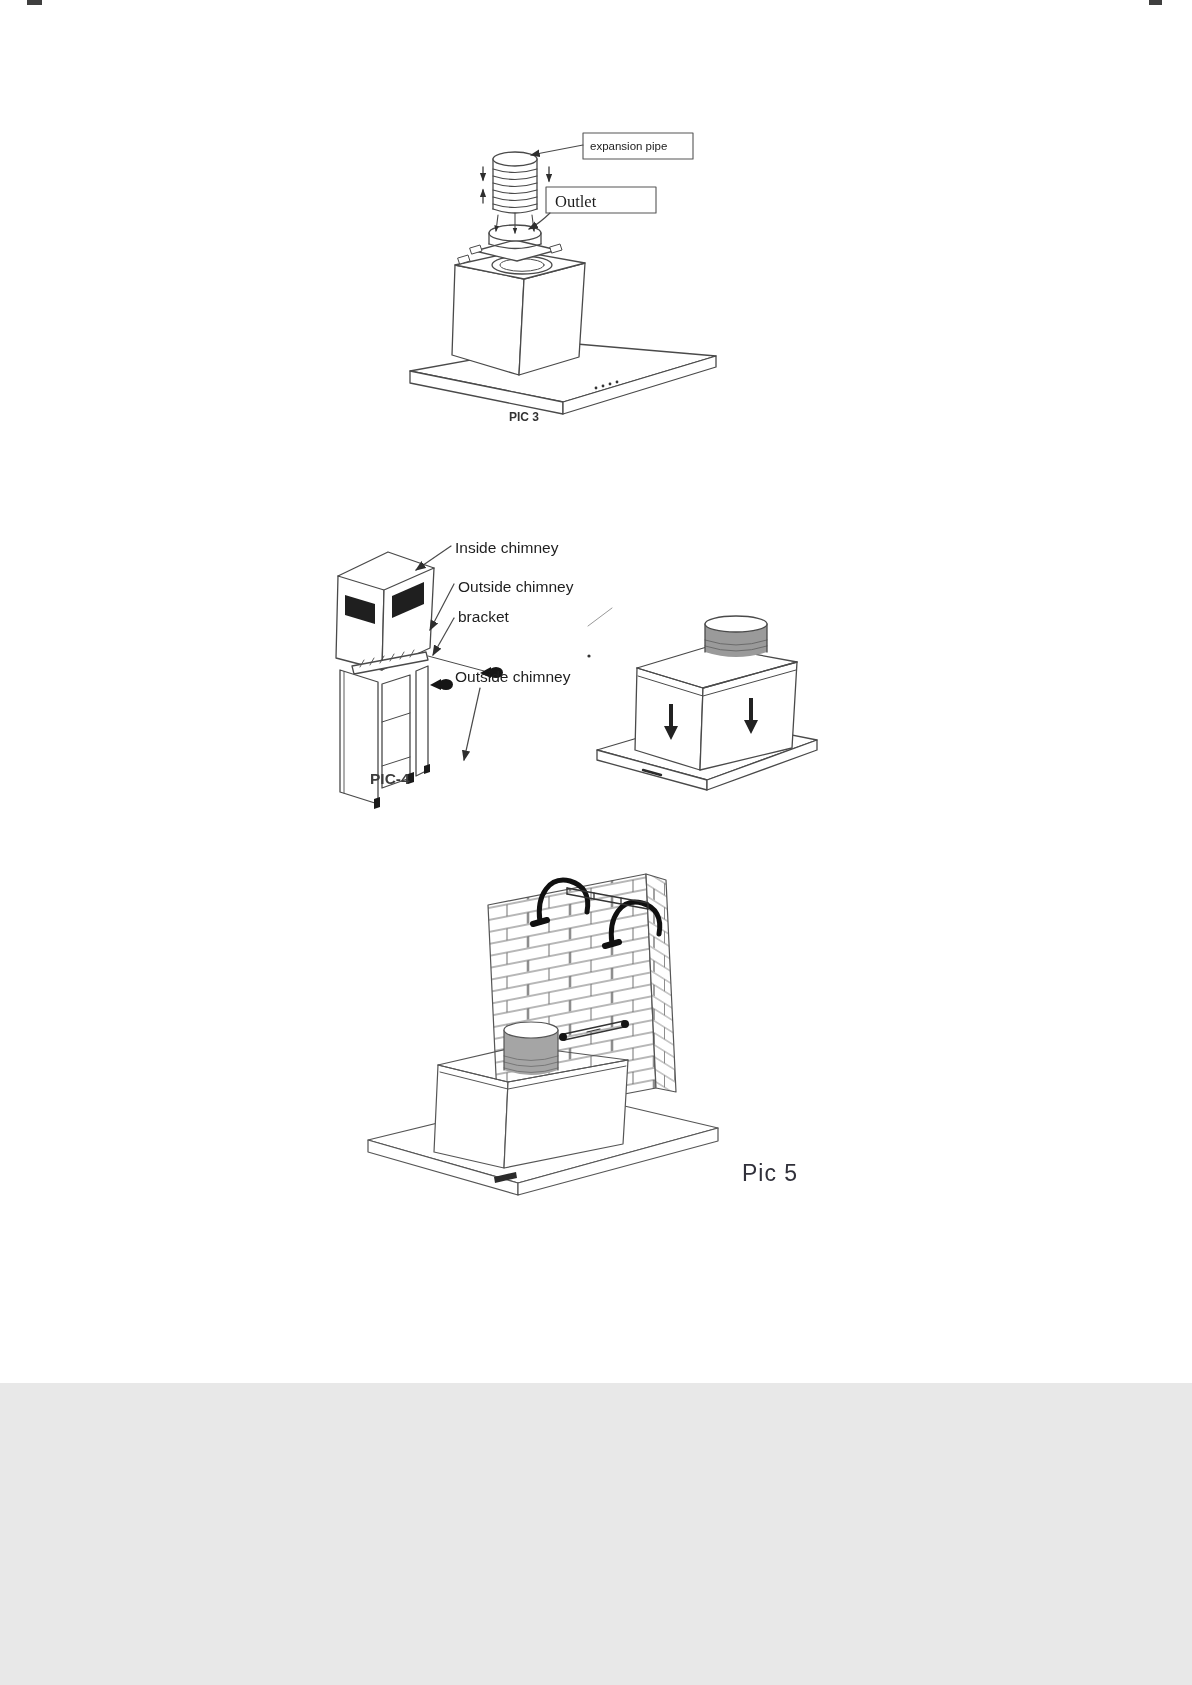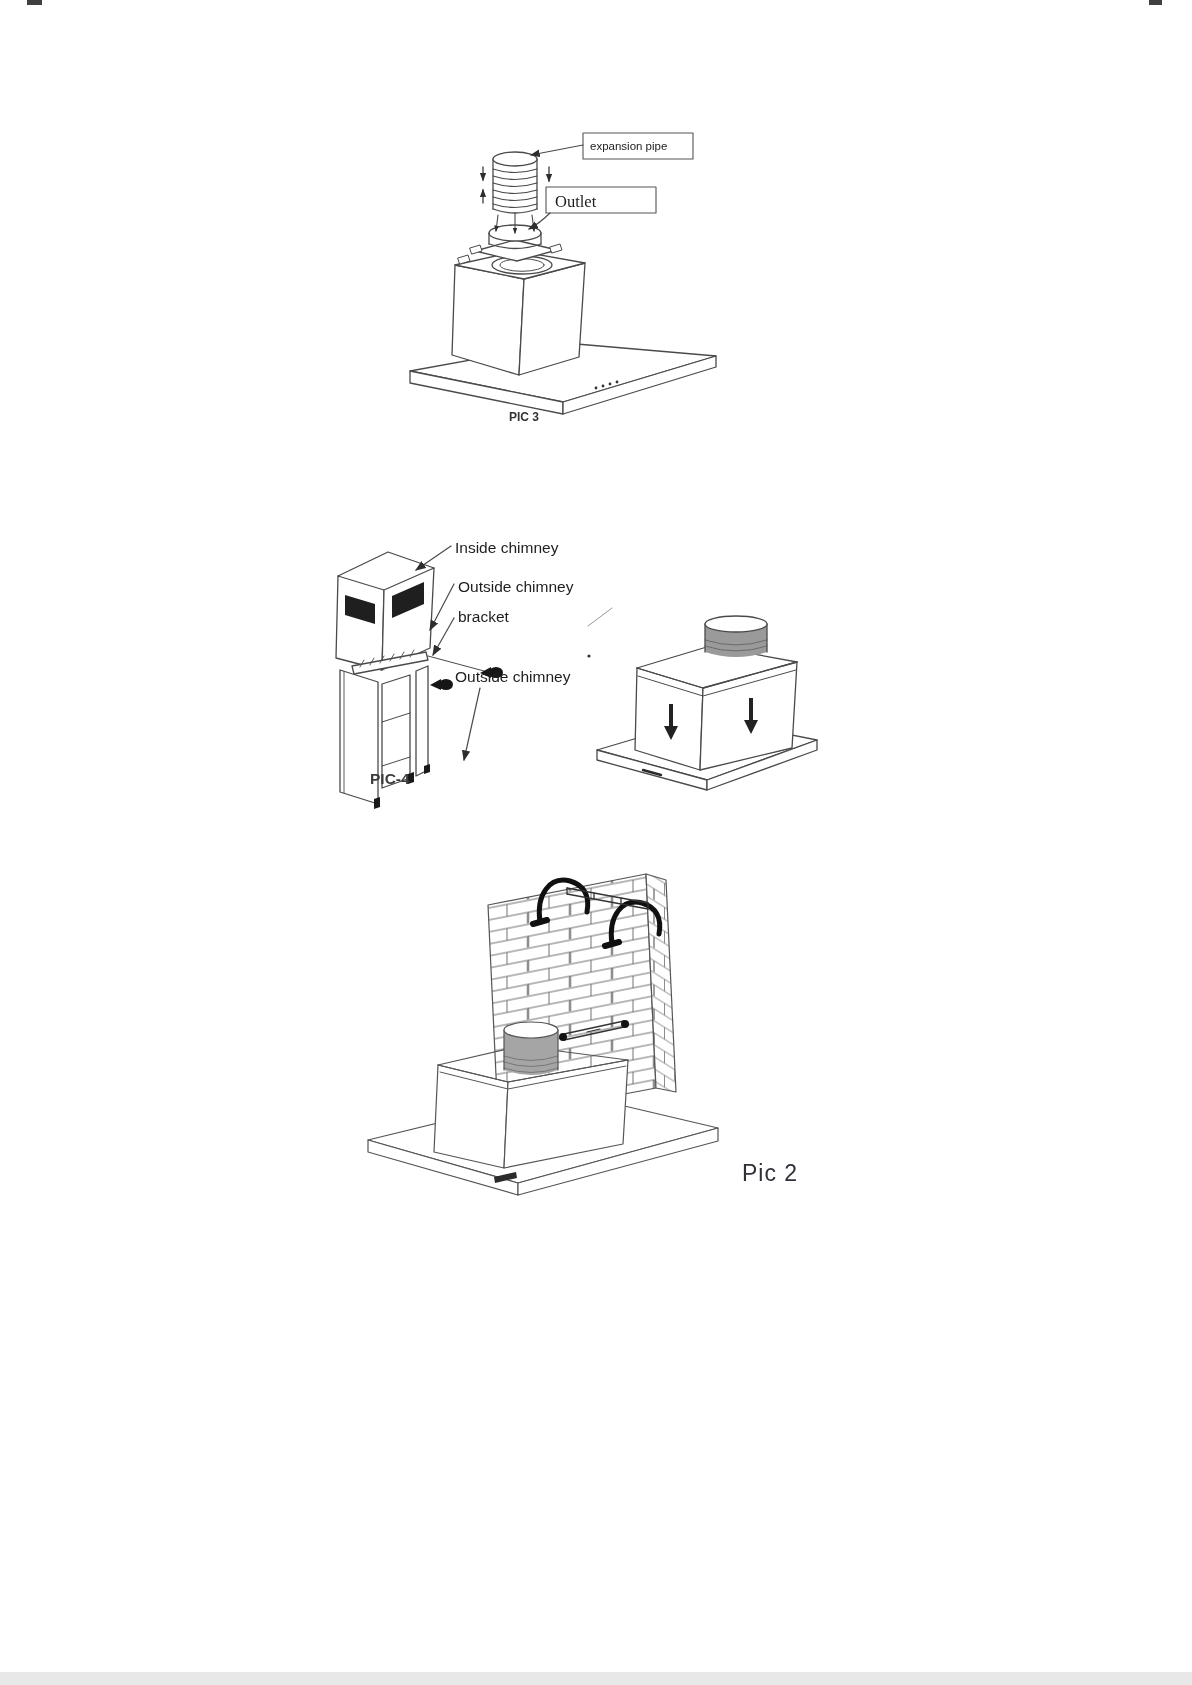--- a/index.html
+++ b/index.html
@@ -1,16 +1,16 @@
 <!DOCTYPE html>
 <html><head>
 <meta charset="utf-8">
 <style>
   html,body{margin:0;padding:0;background:#e8e8e8;}
-  .page{position:relative;width:1192px;height:1672px;background:#ffffff;overflow:hidden;
+  .page{position:relative;width:1192px;height:1383px;background:#ffffff;overflow:hidden;
         font-family:"Liberation Sans",sans-serif;}
   .abs{position:absolute;}
   .fig{position:absolute;}
   svg{overflow:visible;}
   .caption-lg{position:absolute;font-family:"Liberation Sans",sans-serif;color:#30303a;
         font-size:23px;letter-spacing:1px;}
 </style>
 </head>
 <body>
 
@@ -238,18 +238,18 @@
 
       <g>
         <path d="M78,205 L148,222 L144,308 L74,292 Z" fill="#fff"></path>
         <path d="M148,222 L268,200 L263,284 L144,308 Z" fill="#fff"></path>
         <path d="M78,205 L148,222 L268,200"></path>
         <path d="M80,212 L148,229 L266,206" stroke-width="1"></path>
       </g>
     </g>
   </svg>
 
-  <div class="caption-lg" style="left:742px;top:1160px;">Pic 2</div>
+  <div class="caption-lg" style="left:742px;top:1160px;">Pic 5</div>
 
   <div class="abs" style="left:0;top:1679px;width:1192px;height:6px;background:#0d0d0d"></div>
   <div class="abs" style="left:1084px;top:1677px;width:10px;height:3px;background:#b23a2e"></div>
 
 </div>
 
 </body></html>

